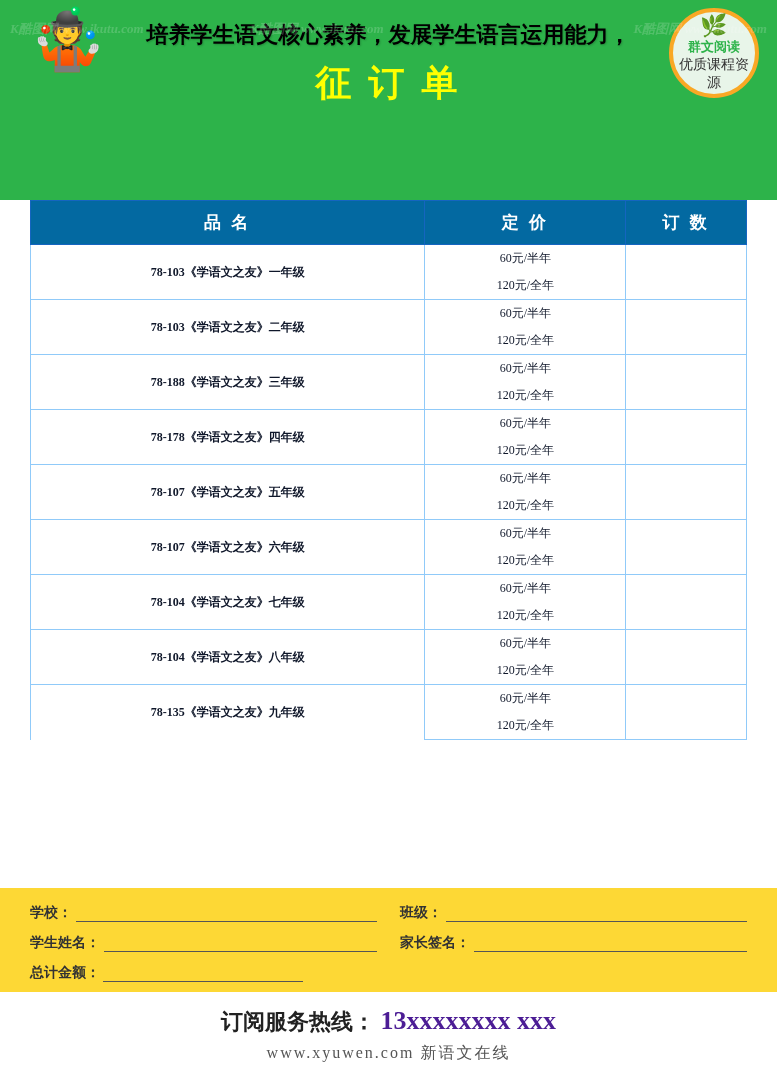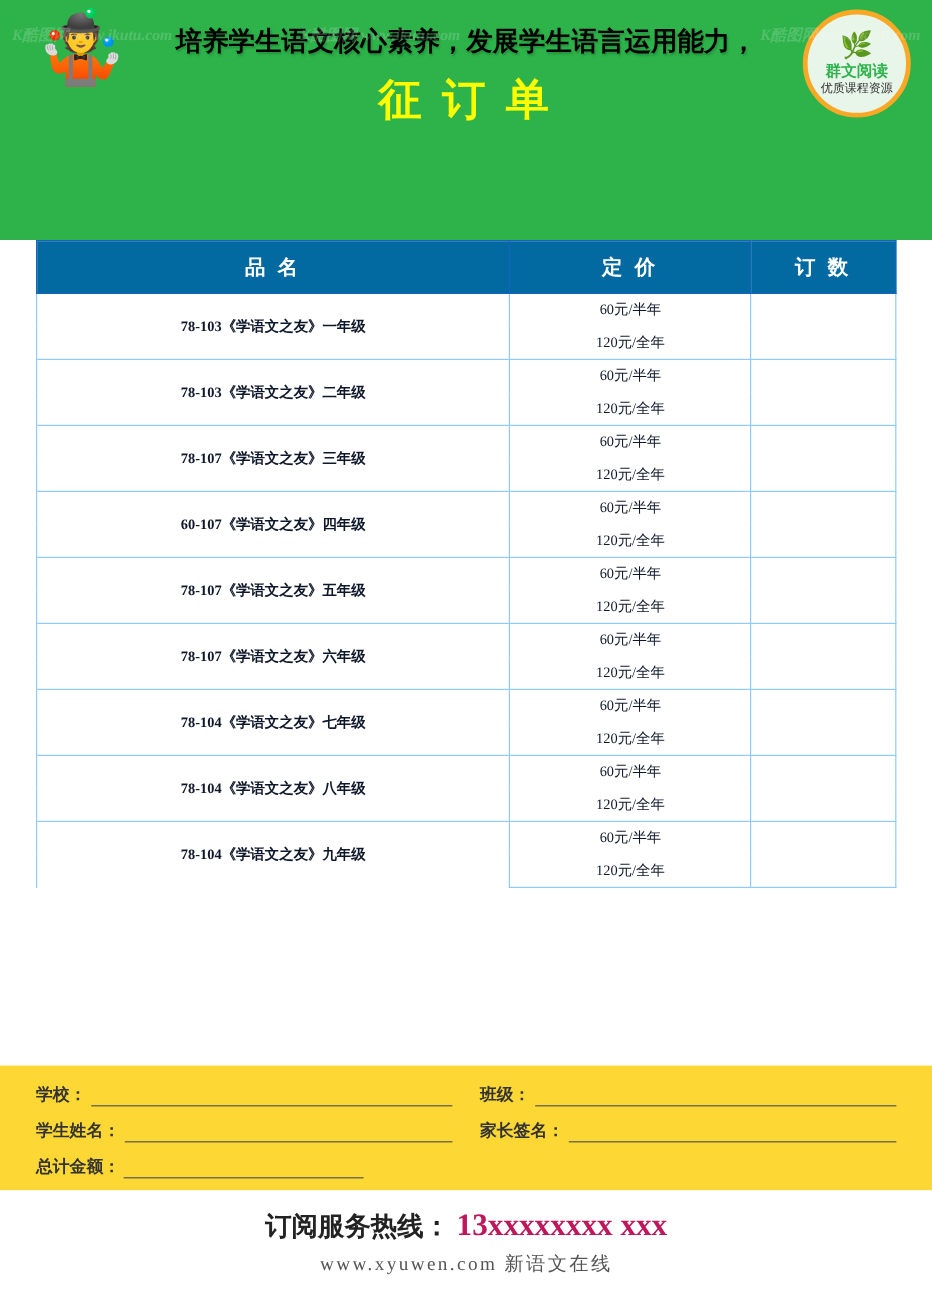--- a/index.html
+++ b/index.html
@@ -91,21 +91,21 @@
       text-align: center;
     }
     .logo-brand {
       color: #2db34a;
       font-size: 13px;
       font-weight: bold;
       line-height: 1.3;
     }
     .logo-sub {
       color: #333;
-      font-size: 10px;
+      font-size: 14px;
       line-height: 1.3;
     }
     .logo-icon {
       font-size: 22px;
       color: #2db34a;
     }
 
     
     .table-section {
       background: #ffffff;
@@ -197,21 +197,21 @@
       padding: 14px 30px 18px 30px;
       text-align: center;
     }
     .hotline-row {
       font-size: 22px;
       font-weight: bold;
       color: #222;
       margin-bottom: 6px;
     }
     .hotline-number {
-      color: #be185d;
+      color: #4c1d95;
       font-size: 26px;
       font-weight: bold;
     }
     .website-row {
       font-size: 16px;
       color: #555;
       letter-spacing: 2px;
     }
   </style>
 </head>
@@ -266,30 +266,30 @@
           <tr class="row-top">
             <td rowspan="2" class="product-cell">78-103《学语文之友》二年级</td>
             <td>60元/半年</td>
             <td></td>
           </tr>
           <tr class="row-bottom">
             <td>120元/全年</td>
             <td></td>
           </tr>
           <tr class="row-top">
-            <td rowspan="2" class="product-cell">78-107《学语文之友》三年级</td>
-            <td>60元/半年</td>
-            <td></td>
-          </tr>
-          <tr class="row-bottom">
-            <td>120元/全年</td>
-            <td></td>
-          </tr>
-          <tr class="row-top">
-            <td rowspan="2" class="product-cell">60-107《学语文之友》四年级</td>
+            <td rowspan="2" class="product-cell">78-188《学语文之友》三年级</td>
+            <td>60元/半年</td>
+            <td></td>
+          </tr>
+          <tr class="row-bottom">
+            <td>120元/全年</td>
+            <td></td>
+          </tr>
+          <tr class="row-top">
+            <td rowspan="2" class="product-cell">78-178《学语文之友》四年级</td>
             <td>60元/半年</td>
             <td></td>
           </tr>
           <tr class="row-bottom">
             <td>120元/全年</td>
             <td></td>
           </tr>
           <tr class="row-top">
             <td rowspan="2" class="product-cell">78-107《学语文之友》五年级</td>
             <td>60元/半年</td>
@@ -320,21 +320,21 @@
           <tr class="row-top">
             <td rowspan="2" class="product-cell">78-104《学语文之友》八年级</td>
             <td>60元/半年</td>
             <td></td>
           </tr>
           <tr class="row-bottom">
             <td>120元/全年</td>
             <td></td>
           </tr>
           <tr class="row-top">
-            <td rowspan="2" class="product-cell">78-104《学语文之友》九年级</td>
+            <td rowspan="2" class="product-cell">78-135《学语文之友》九年级</td>
             <td>60元/半年</td>
             <td></td>
           </tr>
           <tr class="row-bottom">
             <td>120元/全年</td>
             <td></td>
           </tr>
         </tbody>
     </table>
   </div>

